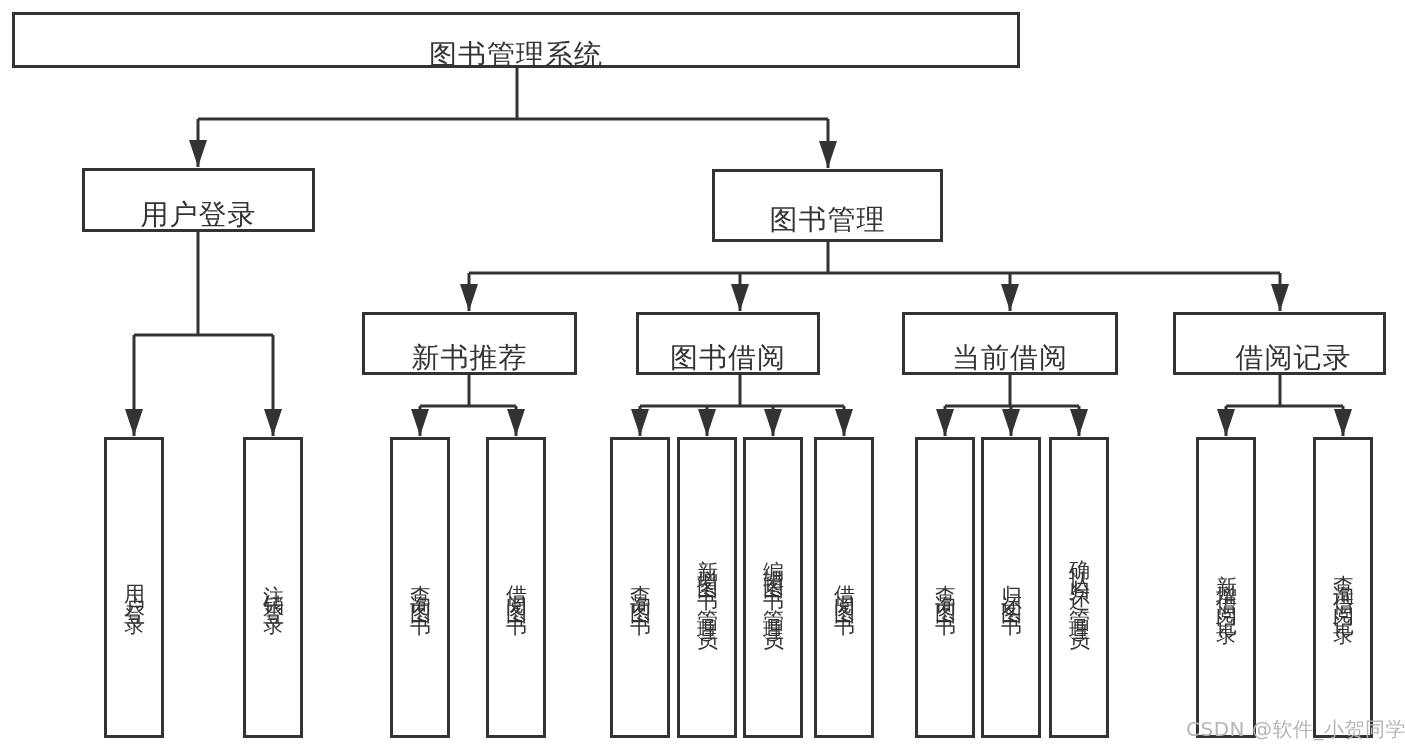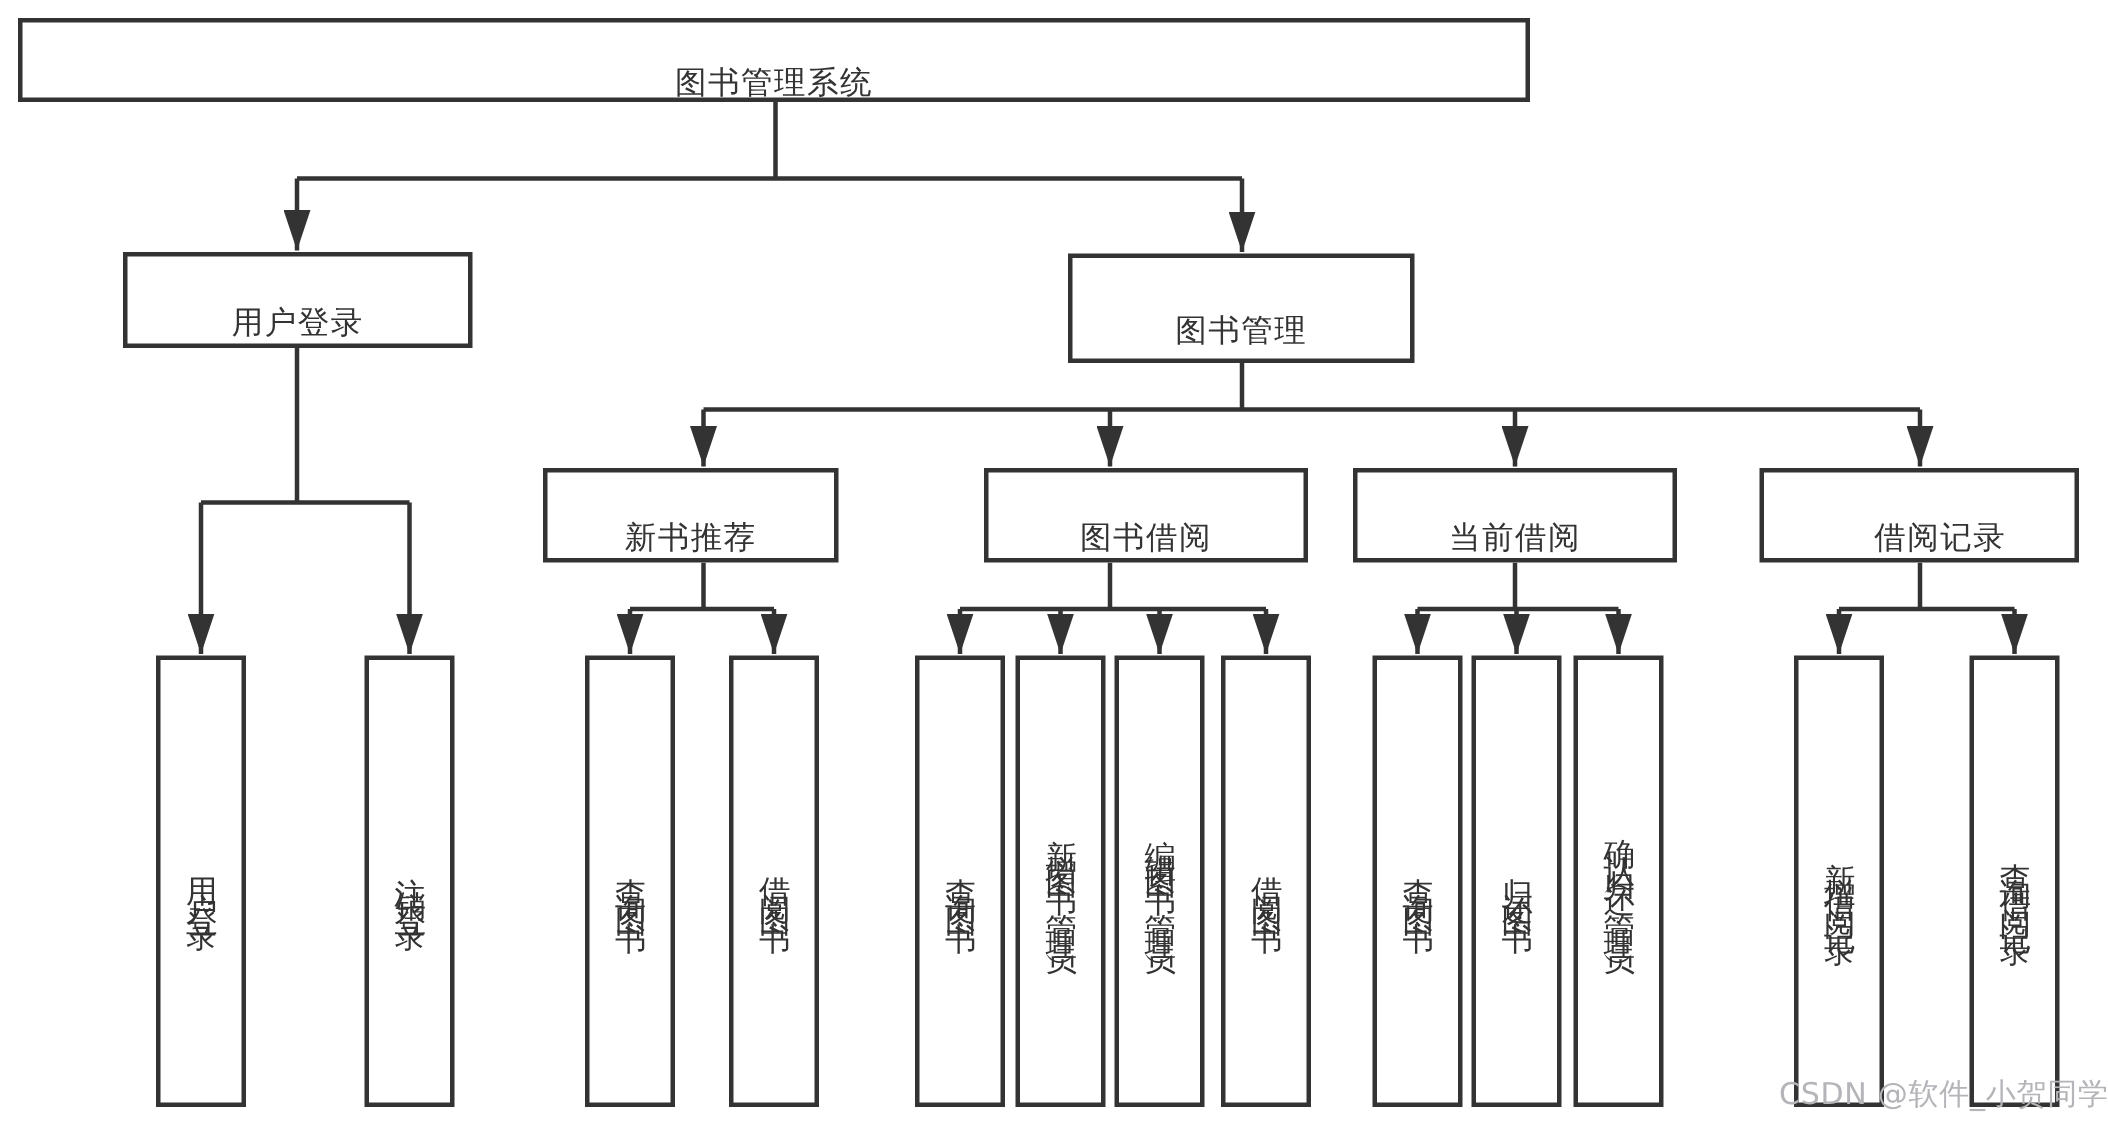--- a/index.html
+++ b/index.html
@@ -10,21 +10,21 @@
   }
   .connector-layer{position:absolute;left:0;top:0;}
   .connector-layer line{stroke:var(--line,#333333);stroke-width:3;}
   .connector-layer marker path{fill:var(--line,#333333);}
   .box{
     position:absolute;box-sizing:border-box;
     border:3px solid var(--line,#333333);
     background:var(--box-bg,#ffffff);
     display:flex;align-items:center;justify-content:center;
   }
-  .hlabel{font-size:21px;letter-spacing:1px;white-space:nowrap;margin-top:29px;}
+  .hlabel{font-size:28px;letter-spacing:1px;white-space:nowrap;margin-top:29px;}
   .root{left:12px;top:12px;width:1008px;height:56px;}
   .lvl2-login{left:82px;top:168px;width:233px;height:64px;}
   .lvl2-mgmt{left:712px;top:169px;width:231px;height:73px;}
   .grp{top:312px;height:63px;}
   .leaf{top:437px;width:60px;height:301px;}
   .vtext{
     writing-mode:vertical-rl;text-orientation:mixed;
     font-size:21px;line-height:1;letter-spacing:10px;
   }
   .watermark{
@@ -104,24 +104,24 @@
     <span class="hlabel">图书管理系统</span>
   </div>
 
   <div class="box lvl2-login">
     <span class="hlabel">用户登录</span>
   </div>
   <div class="box lvl2-mgmt">
     <span class="hlabel">图书管理</span>
   </div>
 
-  <div class="box grp" style="left:362px;width:197px;">
+  <div class="box grp" style="left:362px;width:215px;">
     <span class="hlabel">新书推荐</span>
   </div>
-  <div class="box grp" style="left:656px;width:216px;text-align:center;">
+  <div class="box grp" style="left:636px;width:184px;text-align:center;">
     <span class="hlabel">图书借阅</span>
   </div>
   <div class="box grp" style="left:902px;width:216px;font-family:Liberation Serif, serif;">
     <span class="hlabel">当前借阅</span>
   </div>
   <div class="box grp" style="left:1173px;width:213px;padding-left:28px;">
     <span class="hlabel">借阅记录</span>
   </div>
 
   <div class="box leaf" style="left:104px;">

